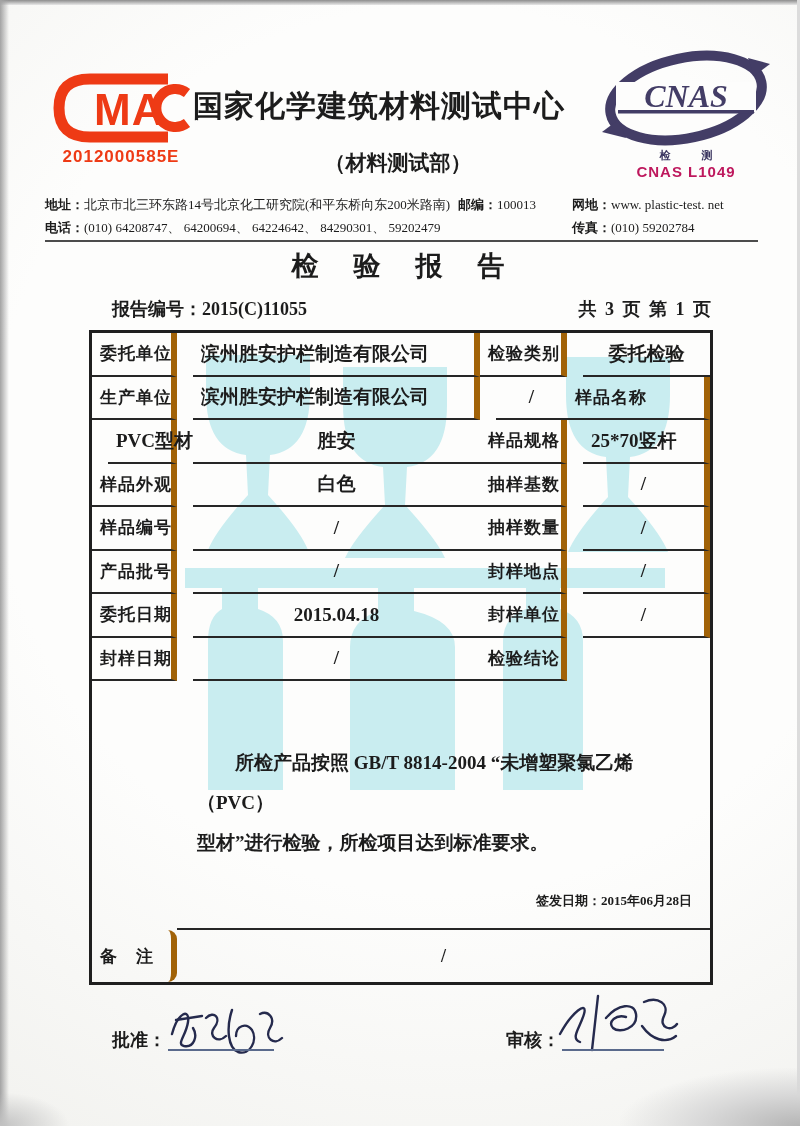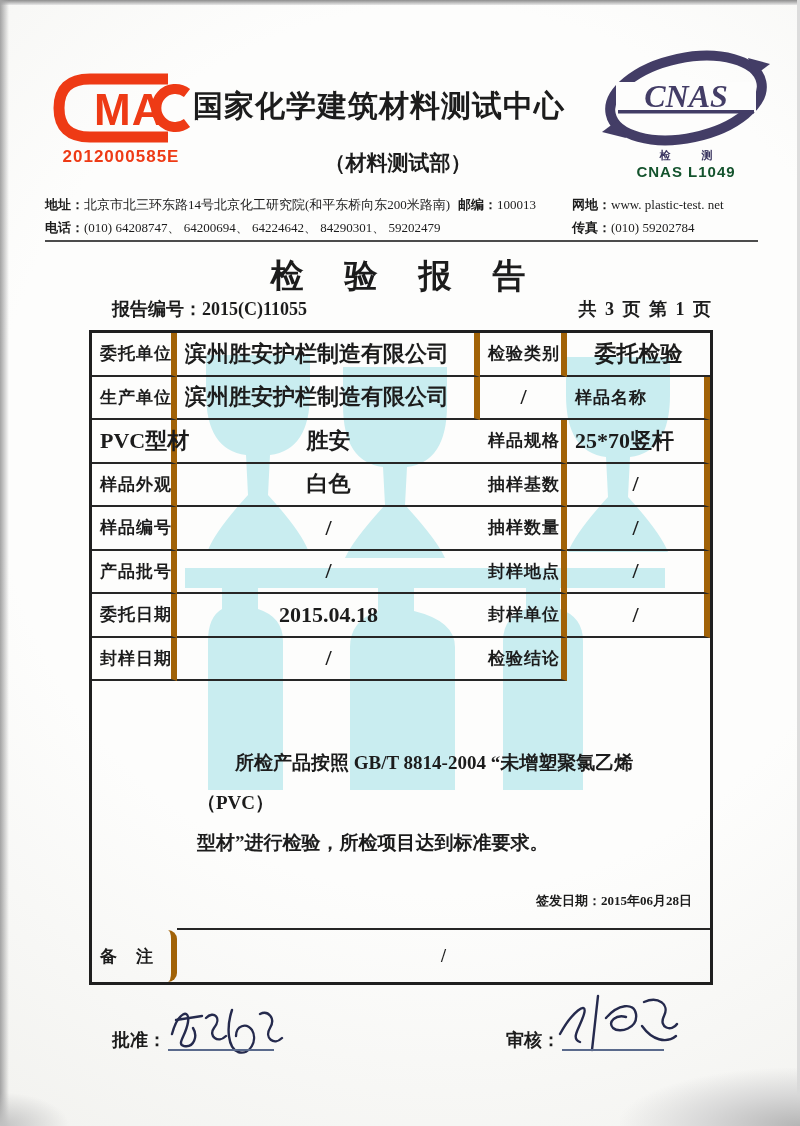--- a/index.html
+++ b/index.html
@@ -15,48 +15,48 @@
   .edge-right{right:0;top:0;width:3px;height:1126px;background:#dcdcdc;}
   .curl-br{right:0;bottom:0;width:180px;height:58px;background:radial-gradient(ellipse at 100% 100%, #b5b5b5 0%, #d8d8d8 38%, rgba(250,250,250,0) 72%);}
   .curl-bl{left:0;bottom:0;width:70px;height:34px;background:radial-gradient(ellipse at 0% 100%, #c2c2c2 0%, rgba(250,250,250,0) 70%);}
   
   .cma-cert{left:50px;top:147px;width:142px;text-align:center;color:#ee3a15;
     font-family:"Liberation Sans","DejaVu Sans",sans-serif;font-weight:bold;font-size:17px;letter-spacing:1px;}
   .main-title{left:193px;top:86px;width:410px;font-size:30px;font-weight:bold;letter-spacing:1px;white-space:nowrap;}
   .sub-title{left:193px;top:149px;width:410px;text-align:center;font-size:21px;font-weight:bold;}
   .cnas-wrap{left:600px;top:50px;width:172px;text-align:center;}
   .cnas-mark{margin-top:-2px;font-size:11px;font-weight:bold;color:#3a3560;letter-spacing:10px;text-indent:10px;}
-  .cnas-code{font-size:15px;font-weight:bold;color:#14532d;font-family:"Liberation Sans","DejaVu Sans",sans-serif;letter-spacing:1px;}
+  .cnas-code{font-size:15px;font-weight:bold;color:#be185d;font-family:"Liberation Sans","DejaVu Sans",sans-serif;letter-spacing:1px;}
   
   .contact{font-size:13px;white-space:nowrap;}
   .contact b{font-weight:bold;}
   .c-line1{left:45px;top:196px;width:715px;}
   .c-line2{left:45px;top:219px;width:715px;}
   .pos-zip{position:absolute;left:413px;top:0;}
   .pos-web{position:absolute;left:527px;top:0;}
   .pos-fax{position:absolute;left:527px;top:0;}
   .rule{left:45px;top:240px;width:713px;height:2px;background:#4c4c4c;}
   
-  .report-title{left:0;top:254px;width:800px;text-align:center;font-size:33px;font-weight:bold;letter-spacing:4px;}
+  .report-title{left:0;top:248px;width:800px;text-align:center;font-size:27px;font-weight:bold;letter-spacing:4px;}
   .report-no{left:112px;top:297px;font-size:18px;font-weight:bold;}
   .page-info{right:87px;top:297px;font-size:18px;font-weight:bold;letter-spacing:2px;}
   
   .wm{left:170px;top:345px;z-index:0;}
   
   .tbl{
     left:89px;top:330px;width:618px;z-index:1;
     border:3px solid #1f1f1f;background:transparent;
     display:grid;grid-template-columns:85px 303px 87px 143px;
     grid-template-rows:repeat(8,43.5px) 249px 52px;
   }
   .c{border-right:6px solid #a16207;border-bottom:2px solid #262626;display:flex;align-items:center;box-sizing:border-box;background:transparent;}
   .c.nr{border-right:none;}
   .c.nb{border-bottom:none;border-radius:9px;}
   .lbl{font-size:17px;font-weight:bold;padding-left:8px;letter-spacing:1px;white-space:nowrap;}
-  .val{font-size:22px;font-weight:bold;white-space:nowrap;}
+  .val{font-size:19px;font-weight:bold;white-space:nowrap;margin-left:16px;}
   .val.left{padding-left:8px;}
   .val.cen{justify-content:center;}
   .merge{grid-column:2/5;position:relative;display:block;}
   .concl-text{margin:62px 30px 0 20px;font-size:19px;font-weight:bold;line-height:40px;}
   .indent{text-indent:2em;}
   .sign-date{position:absolute;right:18px;bottom:18px;font-size:13px;font-weight:bold;}
   .remark-val{grid-column:2/5;justify-content:center;font-size:18px;font-weight:bold;}
   
   .approve-label{left:112px;top:1028px;font-size:18px;font-weight:bold;}
   .review-label{left:506px;top:1028px;font-size:18px;font-weight:bold;}

